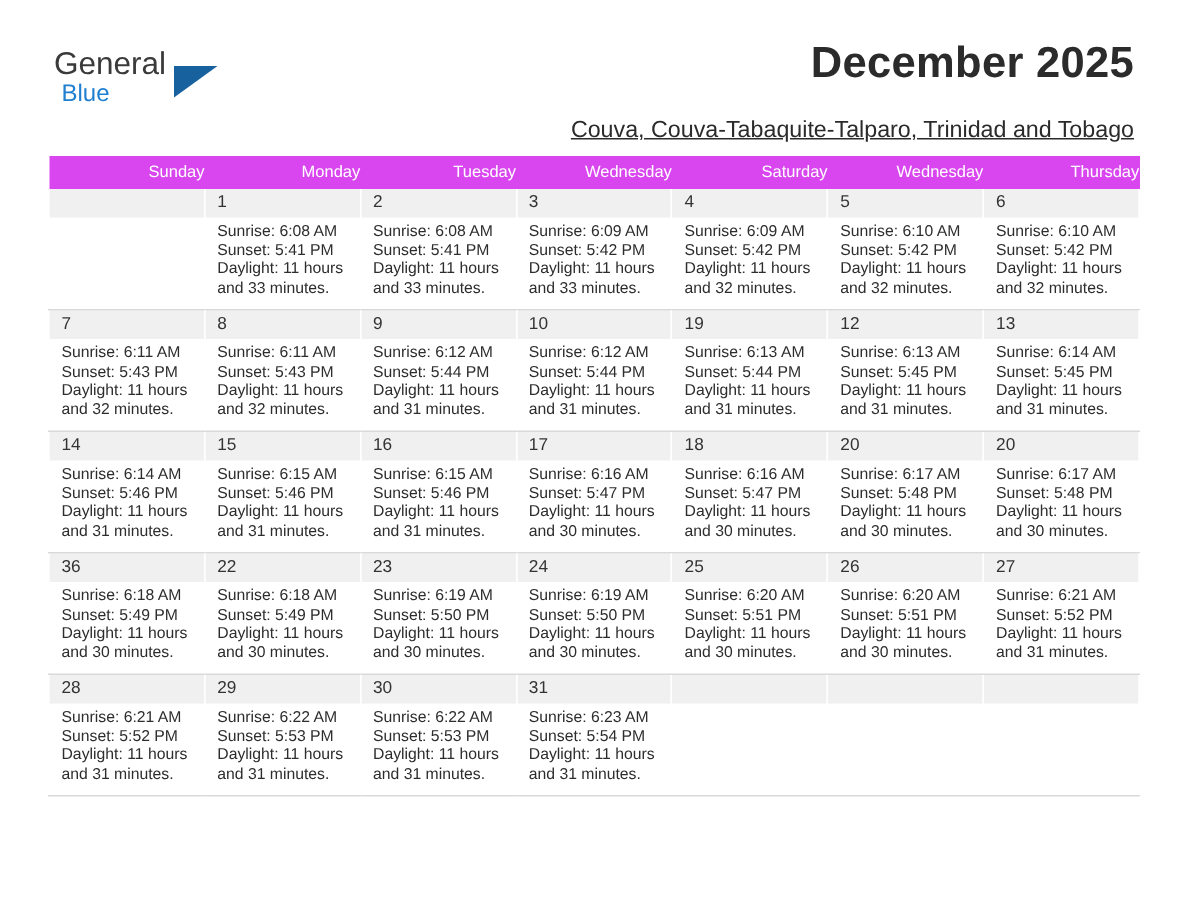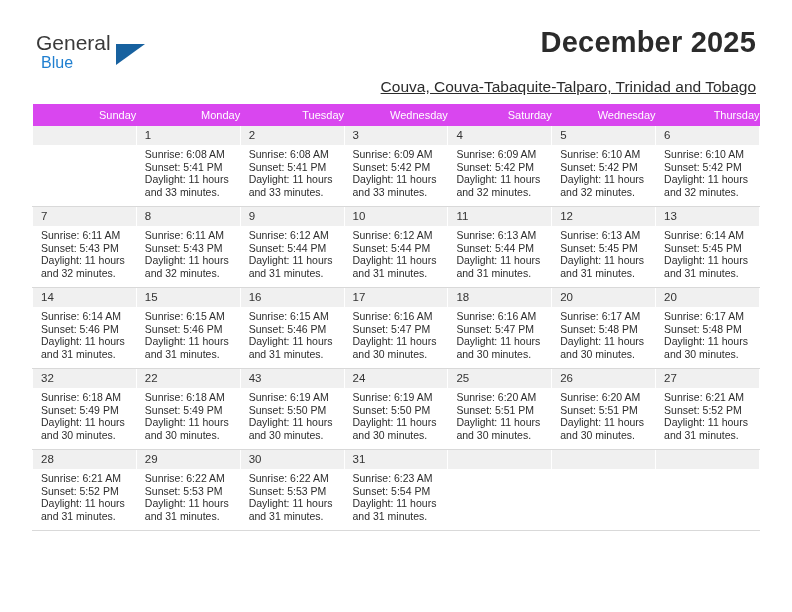--- a/index.html
+++ b/index.html
@@ -251,21 +251,21 @@
         </td>
         <td>
           <span class="daynum">10</span>
           <div class="info">
             <div>Sunrise: 6:12 AM</div>
             <div>Sunset: 5:44 PM</div>
             <div class="daylight">Daylight: 11 hours and 31 minutes.</div>
           </div>
         </td>
         <td>
-          <span class="daynum">11</span>
+          <span class="daynum">19</span>
           <div class="info">
             <div>Sunrise: 6:13 AM</div>
             <div>Sunset: 5:44 PM</div>
             <div class="daylight">Daylight: 11 hours and 31 minutes.</div>
           </div>
         </td>
         <td>
           <span class="daynum">12</span>
           <div class="info">
             <div>Sunrise: 6:13 AM</div>
@@ -337,37 +337,37 @@
           <div class="info">
             <div>Sunrise: 6:17 AM</div>
             <div>Sunset: 5:48 PM</div>
             <div class="daylight">Daylight: 11 hours and 30 minutes.</div>
           </div>
         </td>
       </tr>
 
       <tr class="week-row">
         <td>
-          <span class="daynum">32</span>
+          <span class="daynum">36</span>
           <div class="info">
             <div>Sunrise: 6:18 AM</div>
             <div>Sunset: 5:49 PM</div>
             <div class="daylight">Daylight: 11 hours and 30 minutes.</div>
           </div>
         </td>
         <td>
           <span class="daynum">22</span>
           <div class="info">
             <div>Sunrise: 6:18 AM</div>
             <div>Sunset: 5:49 PM</div>
             <div class="daylight">Daylight: 11 hours and 30 minutes.</div>
           </div>
         </td>
         <td>
-          <span class="daynum">43</span>
+          <span class="daynum">23</span>
           <div class="info">
             <div>Sunrise: 6:19 AM</div>
             <div>Sunset: 5:50 PM</div>
             <div class="daylight">Daylight: 11 hours and 30 minutes.</div>
           </div>
         </td>
         <td>
           <span class="daynum">24</span>
           <div class="info">
             <div>Sunrise: 6:19 AM</div>

